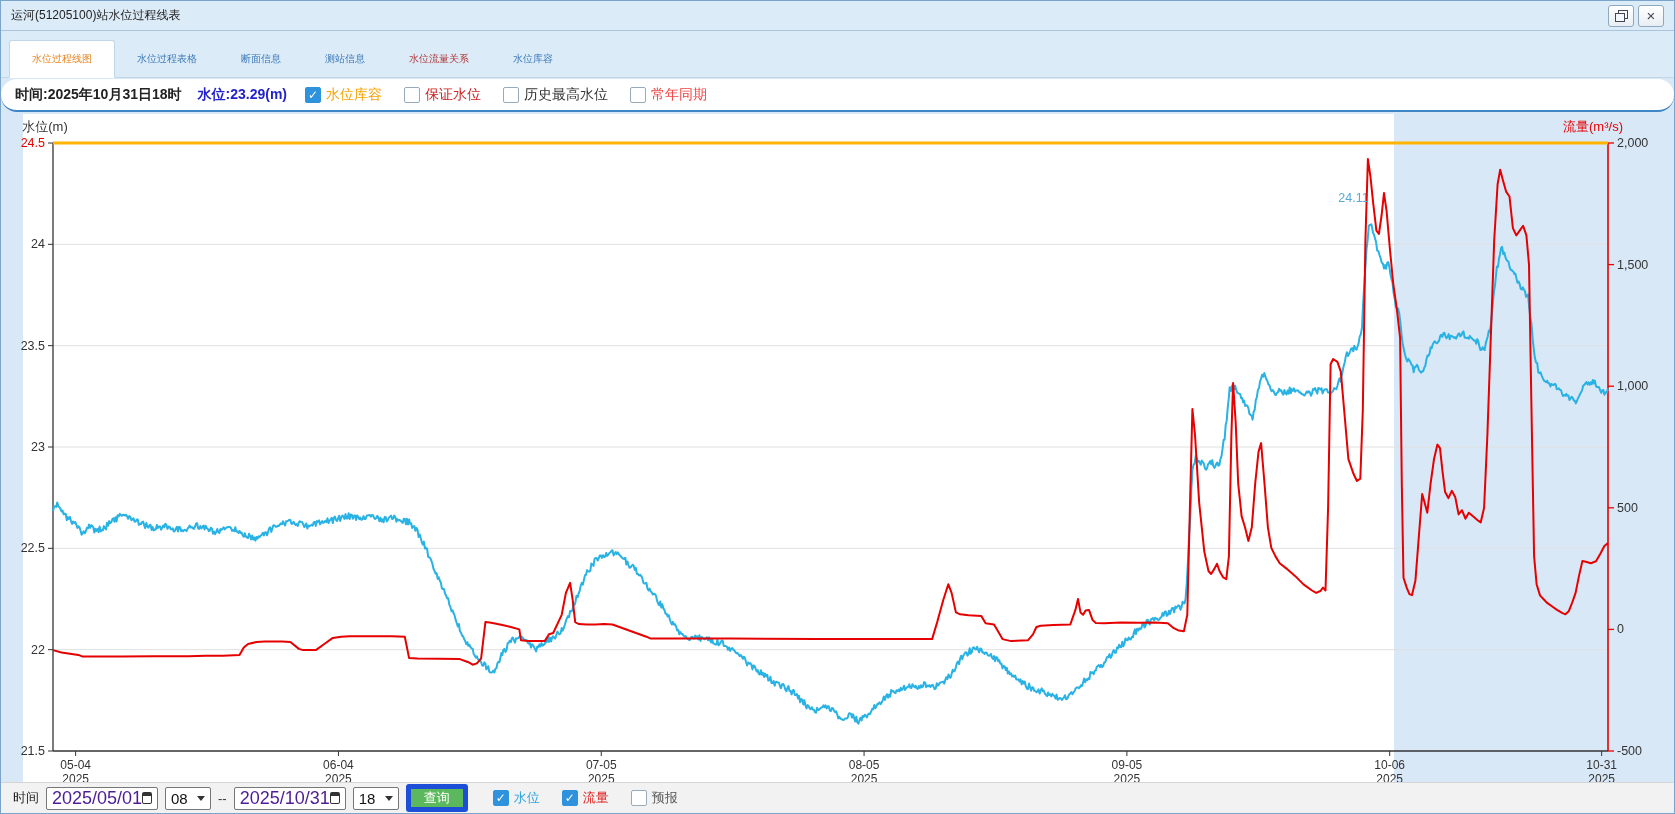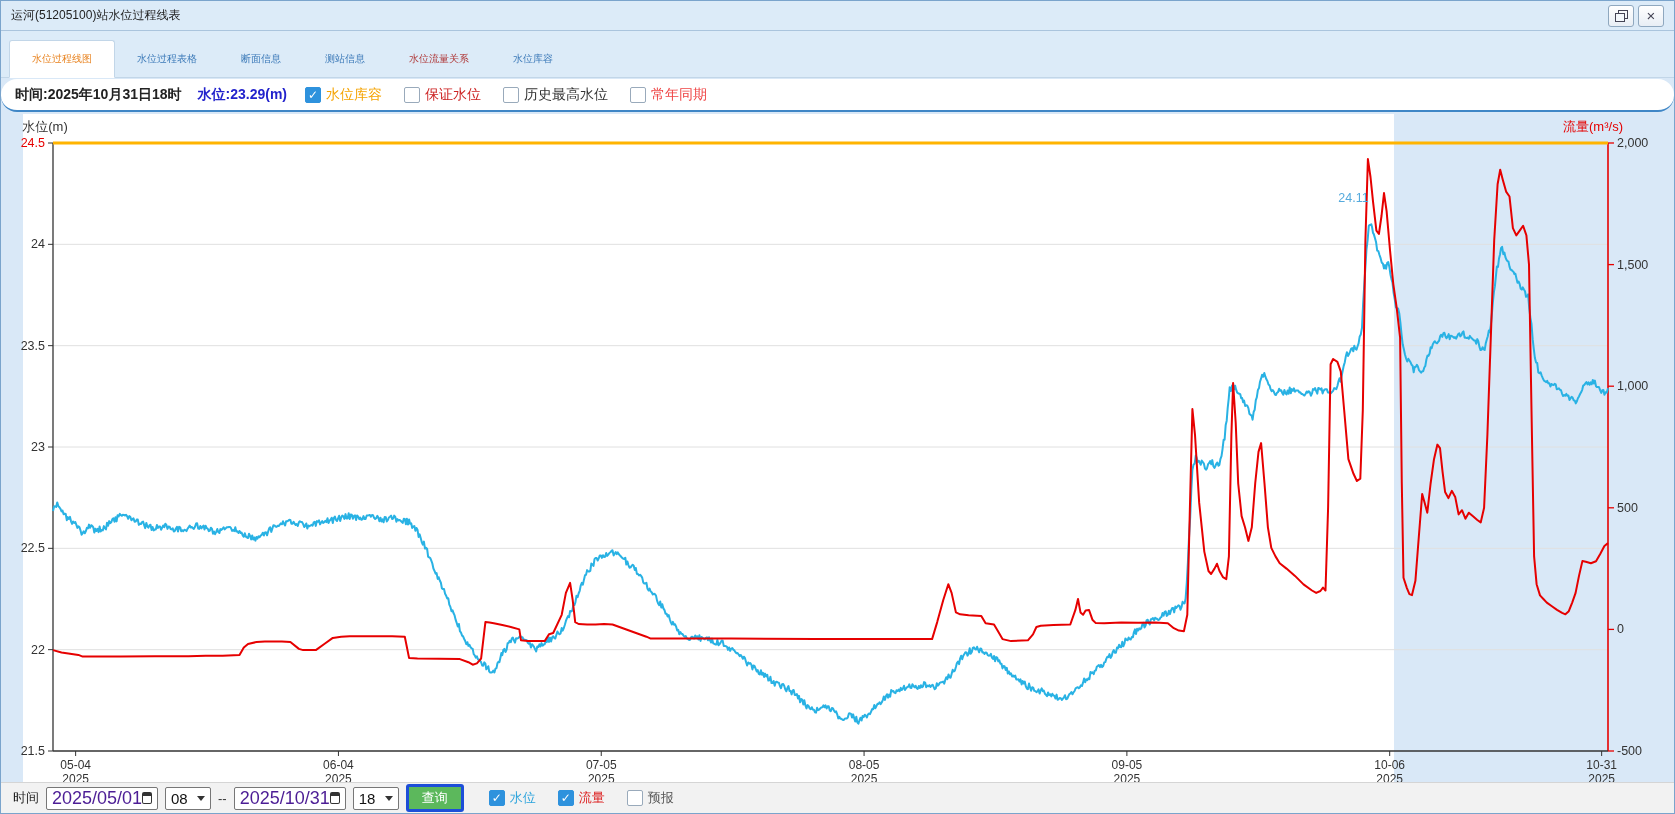--- a/index.html
+++ b/index.html
@@ -47,21 +47,21 @@
              border-top:1px solid #d5d5d5; display:flex; align-items:center; padding-left:12px; font-size:13px; gap:7px; }
   .tb-label { color:#222; }
   .inputbox { width:112px; height:23px; background:#fff; border:1px solid #777; border-radius:2px;
               display:flex; align-items:center; padding:0 5px; cursor:text; }
   .inputbox .val { flex:1; font-size:18px; color:#4c1d95; }
   .cal { width:12px; height:12px; border:1px solid #333; border-top:4px solid #333; border-radius:2px; display:inline-block; }
   .selbox { width:46px; height:23px; background:#fff; border:1px solid #777; border-radius:2px;
             display:flex; align-items:center; padding:0 5px; cursor:pointer; }
   .selbox .val { flex:1; font-size:15px; color:#111; }
   .arr { width:0; height:0; border:4px solid transparent; border-top:5px solid #333; margin-top:4px; }
-  .btn-query { height:28px; padding:0 13px; background:#5cb85c; border:3px solid #1d4ed8; border-radius:3px;
+  .btn-query { height:28px; padding:0 13px; background:#5cb85c; border:5px solid #1d4ed8; border-radius:3px;
                color:#fff; font-size:13px; cursor:pointer; }
   .sep { color:#333; }
 </style>
 </head>
 <body>
 
 <div class="win">
 
   <div class="titlebar">
     <span class="title">运河(51205100)站水位过程线表</span>

